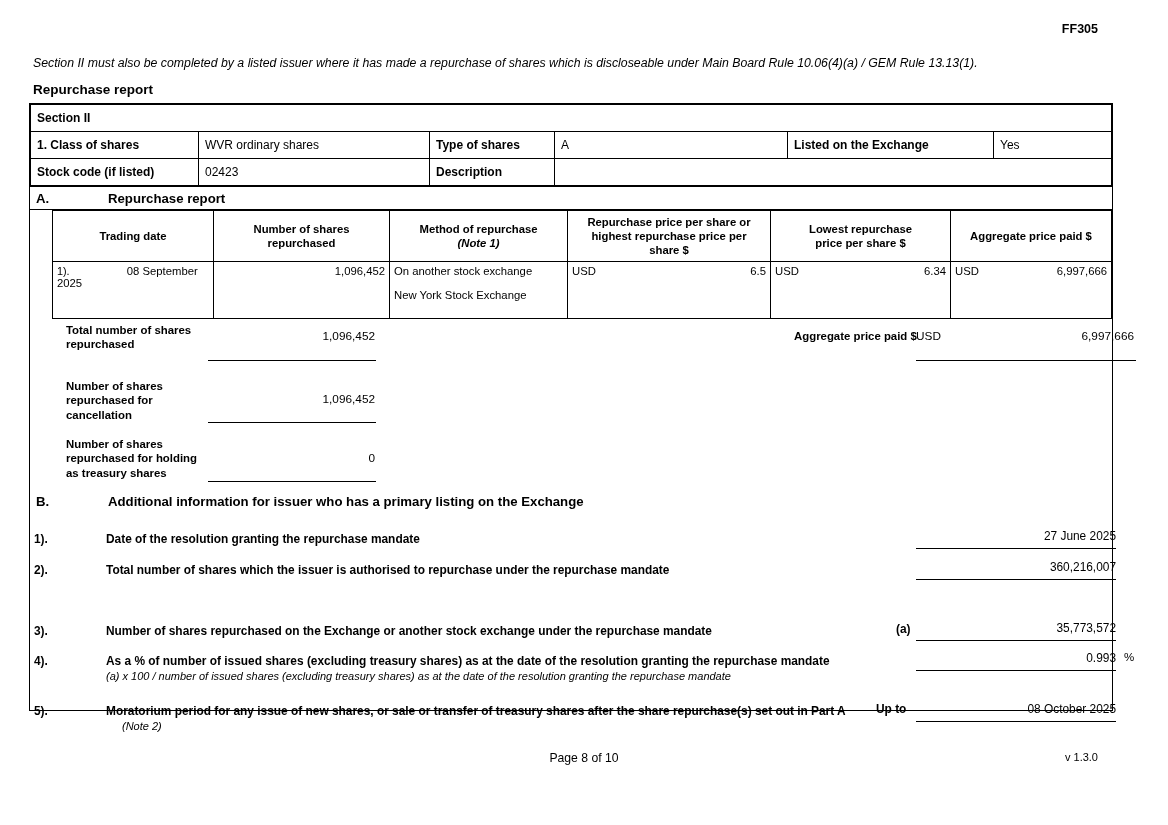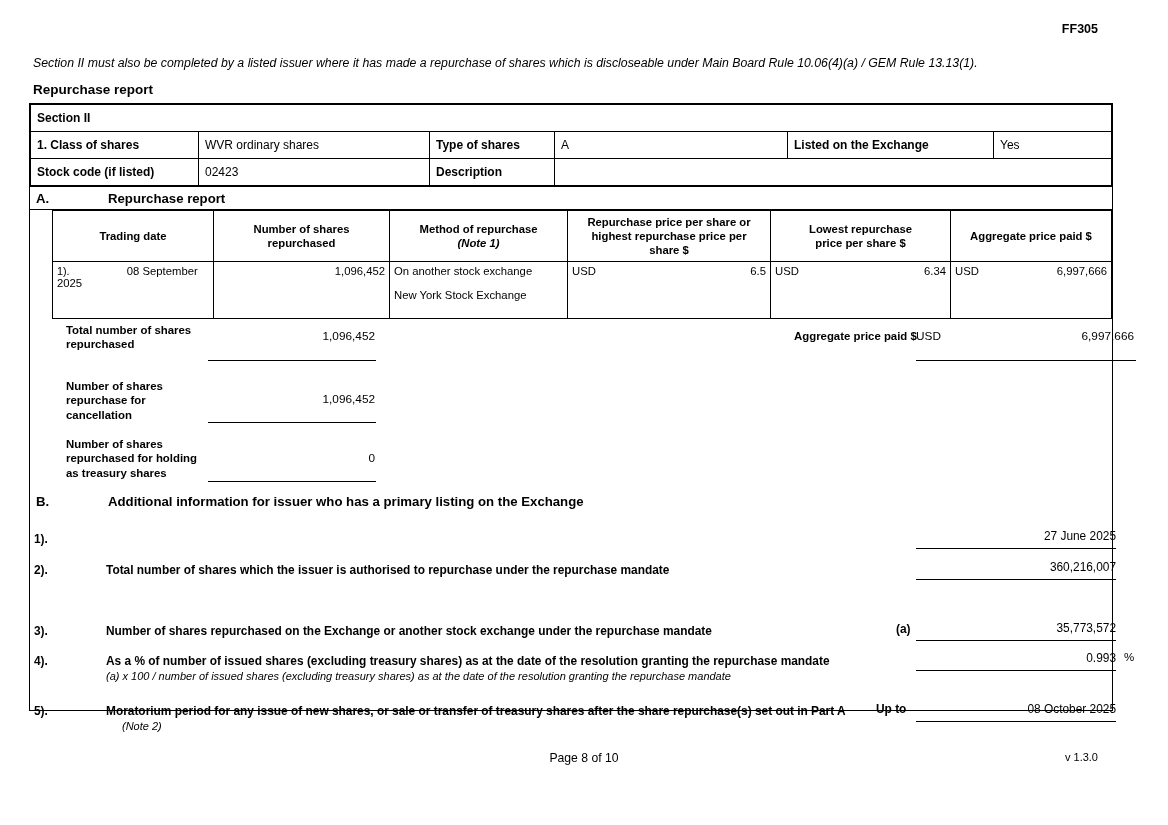--- a/index.html
+++ b/index.html
@@ -292,41 +292,42 @@
       <div class="tot-val" style="left:180px; top:20px; width:165px;">1,096,452</div>
       <div class="rule" style="left:178px; top:51px; width:168px;"></div>
 
       <div class="tot-row-label" style="left:764px; top:20px;">Aggregate price paid $</div>
       <div class="tot-val" style="left:886px; top:20px; text-align:left;">USD</div>
       <div class="tot-val" style="left:886px; top:20px; width:218px;">6,997,666</div>
       <div class="rule" style="left:886px; top:51px; width:220px;"></div>
 
       <div class="tot-row-label" style="left:36px; top:70px;">
         <div>Number of shares</div>
-        <div>repurchase for</div>
+        <div>repurchased for</div>
         <div>cancellation</div>
       </div>
       <div class="tot-val" style="left:180px; top:83px; width:165px;">1,096,452</div>
       <div class="rule" style="left:178px; top:113px; width:168px;"></div>
 
       <div class="tot-row-label" style="left:36px; top:128px;">
         <div>Number of shares</div>
         <div>repurchased for holding</div>
         <div>as treasury shares</div>
       </div>
       <div class="tot-val" style="left:180px; top:142px; width:165px;">0</div>
       <div class="rule" style="left:178px; top:172px; width:168px;"></div>
     </div>
 
     <div class="sub-b">
       <span class="bl">B.</span>
       <span class="bt">Additional information for issuer who has a primary listing on the Exchange</span>
     </div>
 
     <div class="b-num" style="top:428px;">1).</div>
+    <div class="b-item" style="left:76px; top:428px;">Date of the resolution granting the repurchase mandate</div>
     <div class="b-val" style="left:886px; top:425px; width:200px;">27 June 2025</div>
     <div class="rule" style="left:886px; top:444px; width:200px;"></div>
 
     <div class="b-num" style="top:459px;">2).</div>
     <div class="b-item" style="left:76px; top:459px;">Total number of shares which the issuer is authorised to repurchase under the repurchase mandate</div>
     <div class="b-val" style="left:886px; top:456px; width:200px;">360,216,007</div>
     <div class="rule" style="left:886px; top:475px; width:200px;"></div>
 
     <div class="b-num" style="top:520px;">3).</div>
     <div class="b-item" style="left:76px; top:520px;">Number of shares repurchased on the Exchange or another stock exchange under the repurchase mandate</div>

